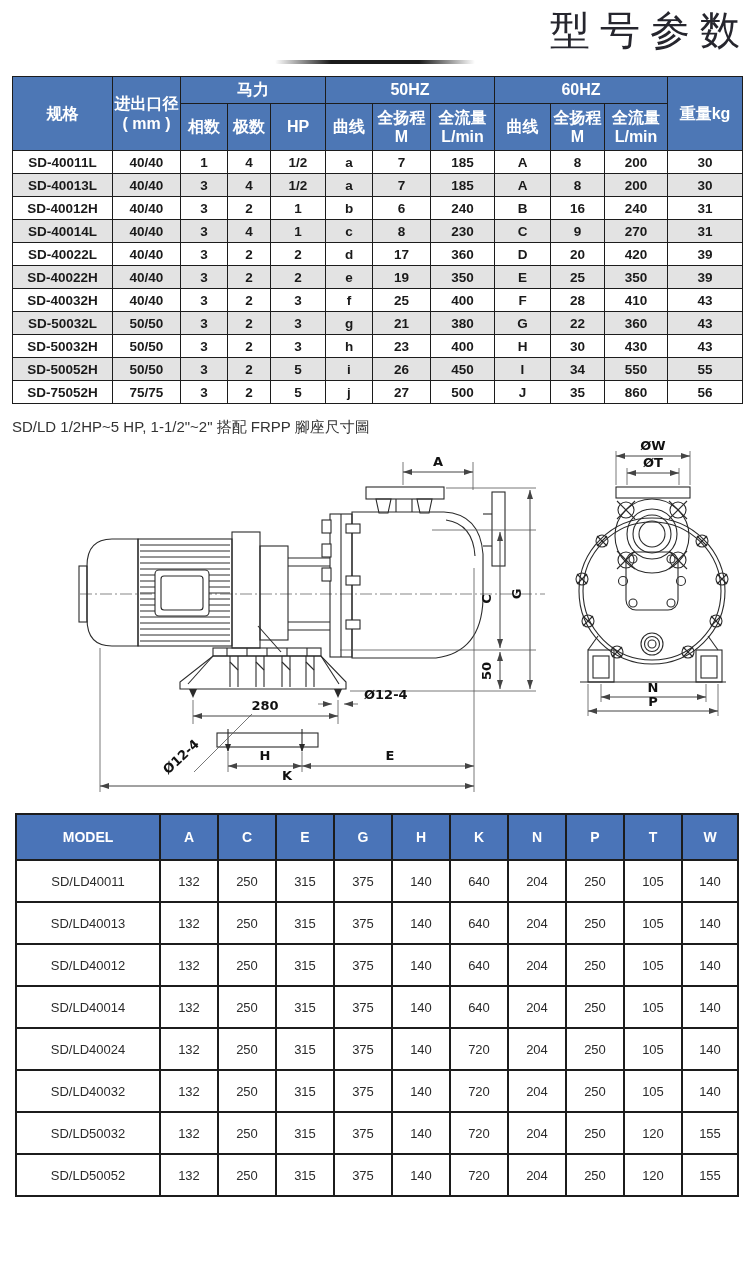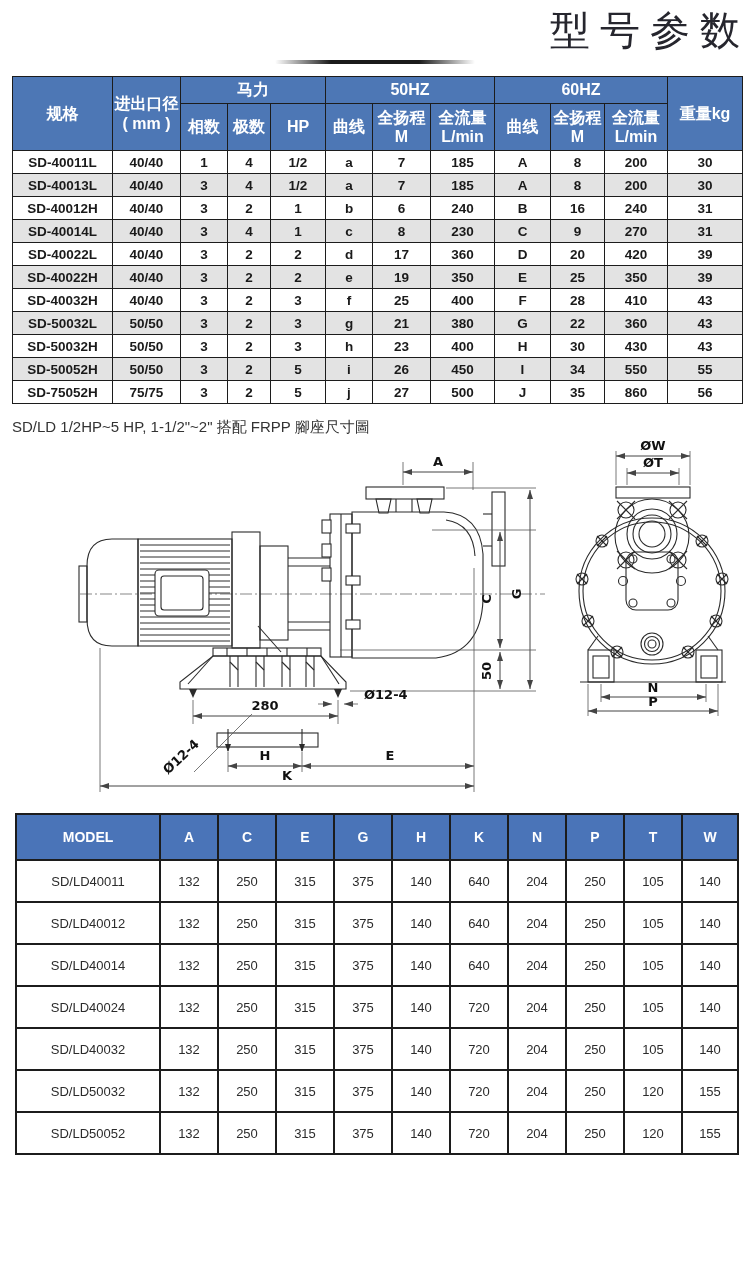--- a/index.html
+++ b/index.html
@@ -511,20 +511,33 @@
           <td>315</td>
           <td>375</td>
           <td>140</td>
           <td>640</td>
           <td>204</td>
           <td>250</td>
           <td>105</td>
           <td>140</td>
         </tr>
         <tr>
+          <td>SD/LD40013</td>
+          <td>132</td>
+          <td>250</td>
+          <td>315</td>
+          <td>375</td>
+          <td>140</td>
+          <td>640</td>
+          <td>204</td>
+          <td>250</td>
+          <td>105</td>
+          <td>140</td>
+        </tr>
+        <tr>
           <td>SD/LD40012</td>
           <td>132</td>
           <td>250</td>
           <td>315</td>
           <td>375</td>
           <td>140</td>
           <td>640</td>
           <td>204</td>
           <td>250</td>
           <td>105</td>

